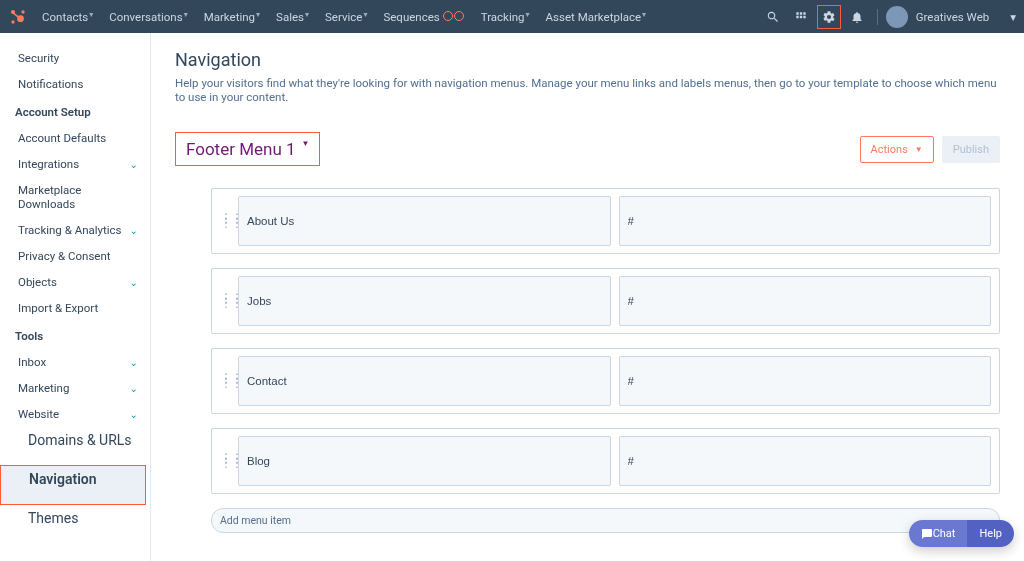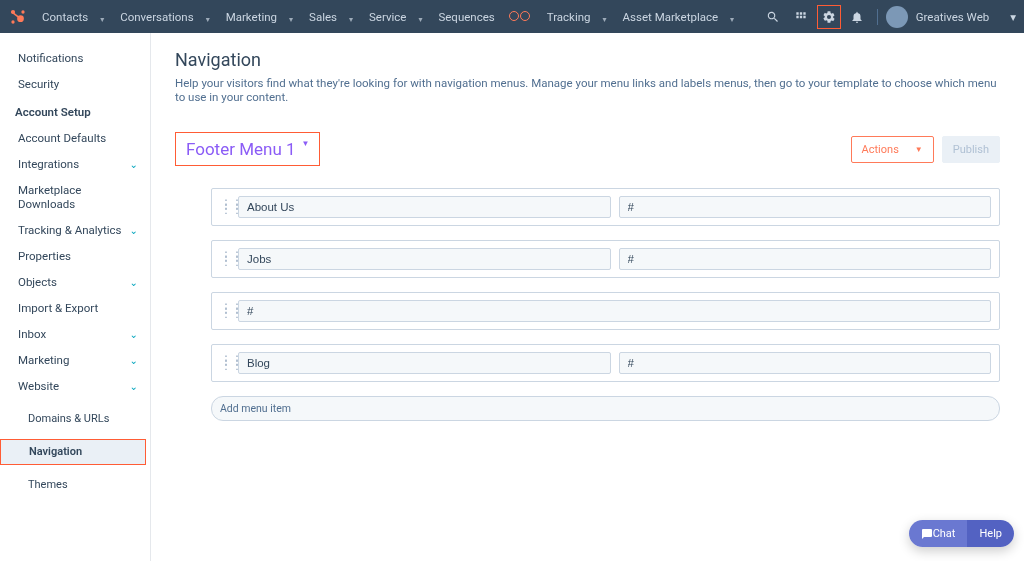--- a/index.html
+++ b/index.html
@@ -3,62 +3,62 @@
 <meta charset="utf-8">
 <style>
 * { margin: 0; padding: 0; box-sizing: border-box; }
 body { font-family: -apple-system, BlinkMacSystemFont, "Segoe UI", Roboto, sans-serif; font-size: 13px; color: #33475b; background: #fff; width: 1024px; height: 561px; overflow: hidden; position: relative; }
 
 
 .topnav { height: 33px; background: #33475b; display: flex; align-items: center; padding: 0 8px; color: #cbd6e2; }
 .hub-logo { width: 20px; height: 20px; margin-right: 8px; display: flex; align-items: center; justify-content: center; }
 .hub-logo svg { fill: #ff7a59; }
 .topnav-menu { display: flex; align-items: center; gap: 4px; }
-.topnav-item { display: flex; align-items: flex-end; gap: 12px; padding: 4px 6px; font-size: 11.5px; cursor: pointer; }
+.topnav-item { display: flex; align-items: flex-start; gap: 1px; padding: 4px 6px; font-size: 11.5px; cursor: pointer; }
 .topnav-item .chev { font-size: 8px; opacity: 0.7; }
 .seq-icons { margin-left: 2px; }
 .seq-icon { display: inline-block; width: 10px; height: 10px; border-radius: 50%; border: 1.5px solid #ff7a59; margin-right: 1px; position: relative; }
 .seq-icon::after { content: ""; position: absolute; width: 5px; height: 5px; border-right: 1.5px solid #ff7a59; border-top: 1.5px solid #ff7a59; transform: rotate(45deg); top: 6px; left: 4px; display: none; }
 .topnav-spacer { flex: 1; }
 .topnav-right { display: flex; align-items: center; gap: 4px; }
 .ticon { width: 24px; height: 24px; display: flex; align-items: center; justify-content: center; cursor: pointer; }
 .ticon svg { width: 14px; height: 14px; fill: #cbd6e2; }
 .gear-highlight { border: 1.5px solid #ff5c35; padding: 1px; }
 .vdiv { width: 1px; height: 16px; background: #516f90; margin: 0 4px; }
 .avatar { width: 22px; height: 22px; border-radius: 50%; background: #7c98b6; }
 .username { font-size: 11.5px; display: flex; align-items: center; gap: 21px; margin-left: 4px; cursor: pointer; }
 
 
 .body-wrap { display: flex; height: calc(561px - 33px); }
 .sidebar { width: 151px; border-right: 1px solid #e5e8ec; background: #fff; overflow-y: auto; position: relative; padding: 12px 4px 12px 0; font-size: 11.5px; }
 .sidebar::-webkit-scrollbar { width: 7px; }
 .sidebar::-webkit-scrollbar-thumb { background: #c0c8d0; border-radius: 4px; }
 .sb-item { display: flex; align-items: center; justify-content: space-between; padding: 6px 8px 6px 18px; color: #33475b; cursor: pointer; }
 .sb-heading { font-weight: 600; padding: 8px 8px 6px 15px; color: #33475b; }
-.sb-sub { padding-left: 28px; font-size: 11px; color: #33475b; padding-top: 5px; padding-bottom: 6px; cursor: pointer; margin-top: 8px; }
+.sb-sub { padding-left: 28px; font-size: 14px; color: #33475b; padding-top: 5px; padding-bottom: 17px; cursor: pointer; }
 .sb-sub.active { font-weight: 600; background: #eaf0f6; }
 .sb-highlight { border: 1.5px solid #ff5c35; }
 .sb-chev { color: #00a4bd; font-size: 10px; }
 
 
 .main { flex: 1; padding: 16px 24px; overflow-y: auto; }
 .page-title { font-size: 18px; font-weight: 400; color: #33475b; margin-bottom: 6px; }
 .page-desc { font-size: 11.5px; color: #516f90; margin-bottom: 28px; }
 .menu-header { display: flex; align-items: center; justify-content: space-between; margin-bottom: 22px; }
-.menu-select { display: inline-flex; align-items: flex-start; gap: 6px; color: #8b5cf6; font-size: 17px; border: 1.5px solid #ff5c35; padding: 6px 10px; cursor: pointer; }
+.menu-select { display: inline-flex; align-items: flex-start; gap: 6px; color: #701a75; font-size: 17px; border: 1.5px solid #ff5c35; padding: 6px 10px; cursor: pointer; }
 .menu-select .caret { font-size: 8px; }
 .menu-actions { display: flex; gap: 8px; }
-.btn { font-size: 11px; padding: 6px 10px; border-radius: 2px; cursor: pointer; display: inline-flex; align-items: center; gap: 16px; }
+.btn { font-size: 11px; padding: 6px 10px; border-radius: 2px; cursor: pointer; display: inline-flex; align-items: center; gap: 7px; }
 .btn-outline { border: 1px solid #ff7a59; color: #ff7a59; background: #fff; }
 .btn-disabled { background: #eaf0f6; color: #b0c1d4; border: 1px solid #eaf0f6; cursor: not-allowed; }
 .menu-items { padding-left: 36px; }
 .menu-row { display: flex; align-items: center; gap: 8px; margin-bottom: 14px; border: 1px solid #cbd6e2; border-radius: 2px; padding: 7px 8px; background: #fff; position: relative; }
 .drag-handle { color: #99acc2; cursor: grab; font-size: 12px; letter-spacing: -1px; line-height: 5px; width: 10px; }
 .drag-handle span { display: block; }
-.menu-input { flex: 1; border: 1px solid #cbd6e2; border-radius: 2px; padding: 4px 8px; font-size: 11.5px; color: #33475b; background: #f5f8fa; }
+.menu-input { flex: 1; border: 1px solid #cbd6e2; border-radius: 2px; padding: 18px 8px; font-size: 11.5px; color: #33475b; background: #f5f8fa; }
 .menu-input.label-in { flex: 1; }
 .menu-input.url-in { flex: 1; }
 .add-item-btn { border: 1px solid #cbd6e2; background: #f5f8fa; color: #516f90; font-size: 10.5px; padding: 5px 8px; border-radius: 12px; cursor: pointer; margin-left: 36px; }
 
 
 .chat-pill { position: absolute; right: 10px; bottom: 14px; display: flex; border-radius: 18px; overflow: hidden; box-shadow: 0 4px 12px rgba(0,0,0,0.2); }
 .chat-seg { padding: 7px 12px; font-size: 11px; color: #fff; display: flex; align-items: center; gap: 0; cursor: pointer; }
 .chat-seg.chat { background: #6a78d1; }
 .chat-seg.help { background: #5362c2; }
 .chat-seg svg { width: 12px; height: 12px; fill: #fff; }
@@ -138,53 +138,54 @@
         <span>Greatives Web</span>
         <span class="chev">▾</span>
       </div>
   </div>
 </div>
 
 <div class="body-wrap">
 
   <div class="sidebar">
     <div class="sb-item">
+        <span>Security</span>
+      </div>
+    <div class="sb-item">
         <span>Notifications</span>
       </div>
-    <div class="sb-item">
-        <span>Security</span>
-      </div>
 
     <div class="sb-heading">Account Setup</div>
     <div class="sb-item">
         <span>Account Defaults</span>
       </div>
     <div class="sb-item">
         <span>Integrations</span>
         <span class="sb-chev">⌄</span>
       </div>
     <div class="sb-item">
         <span>Marketplace Downloads</span>
       </div>
     <div class="sb-item">
         <span>Tracking &amp; Analytics</span>
         <span class="sb-chev">⌄</span>
       </div>
-
-    <div class="sb-item">
-        <span>Properties</span>
-      </div>
+    <div class="sb-item">
+        <span>Privacy &amp; Consent</span>
+      </div>
+
     <div class="sb-item">
         <span>Objects</span>
         <span class="sb-chev">⌄</span>
       </div>
     <div class="sb-item">
         <span>Import &amp; Export</span>
       </div>
 
+    <div class="sb-heading">Tools</div>
     <div class="sb-item">
         <span>Inbox</span>
         <span class="sb-chev">⌄</span>
       </div>
     <div class="sb-item">
         <span>Marketing</span>
         <span class="sb-chev">⌄</span>
       </div>
     <div class="sb-item">
         <span>Website</span>
@@ -229,20 +230,21 @@
             <span>⋮⋮</span>
           </div>
         <input class="menu-input label-in" value="Jobs" style="">
         <input class="menu-input url-in" value="#" style="">
       </div>
       <div class="menu-row">
         <div class="drag-handle">
             <span>⋮⋮</span>
             <span>⋮⋮</span>
           </div>
+        <input class="menu-input label-in" value="Contact" style="">
         <input class="menu-input url-in" value="#" style="">
       </div>
       <div class="menu-row">
         <div class="drag-handle">
             <span>⋮⋮</span>
             <span>⋮⋮</span>
           </div>
         <input class="menu-input label-in" value="Blog" style="">
         <input class="menu-input url-in" value="#" style="">
       </div>

